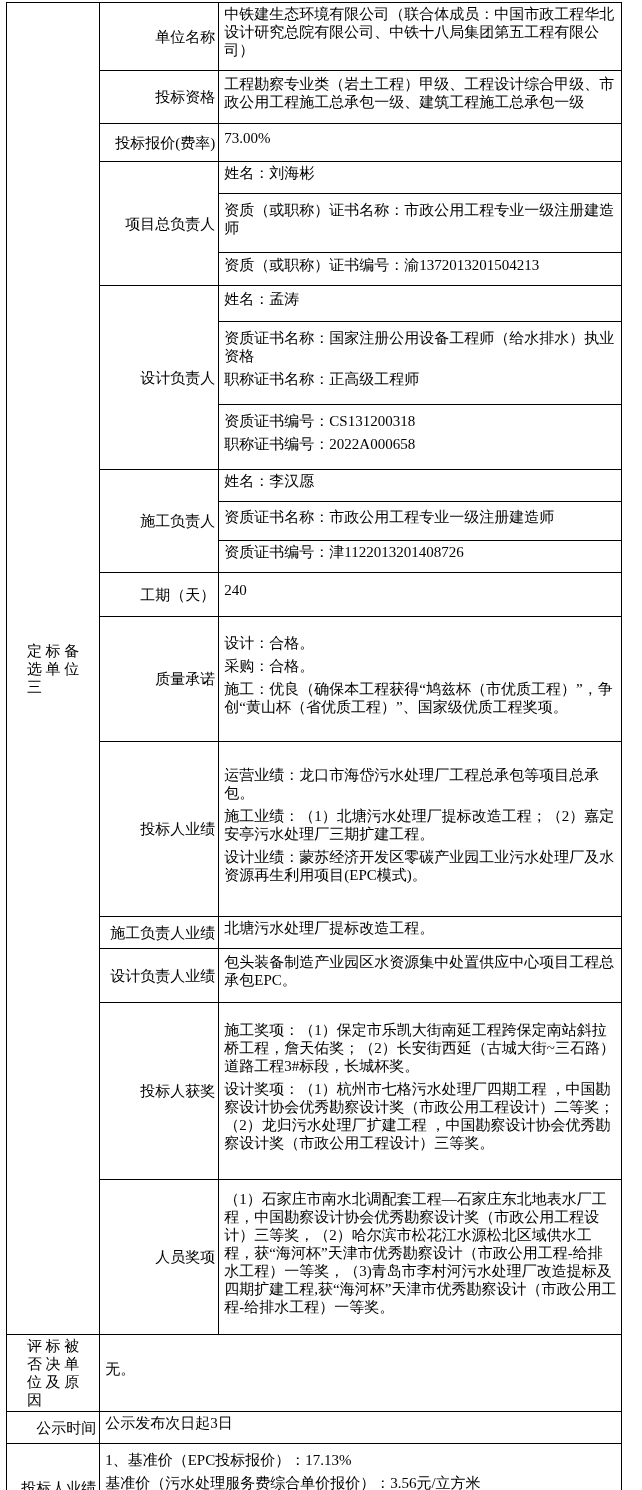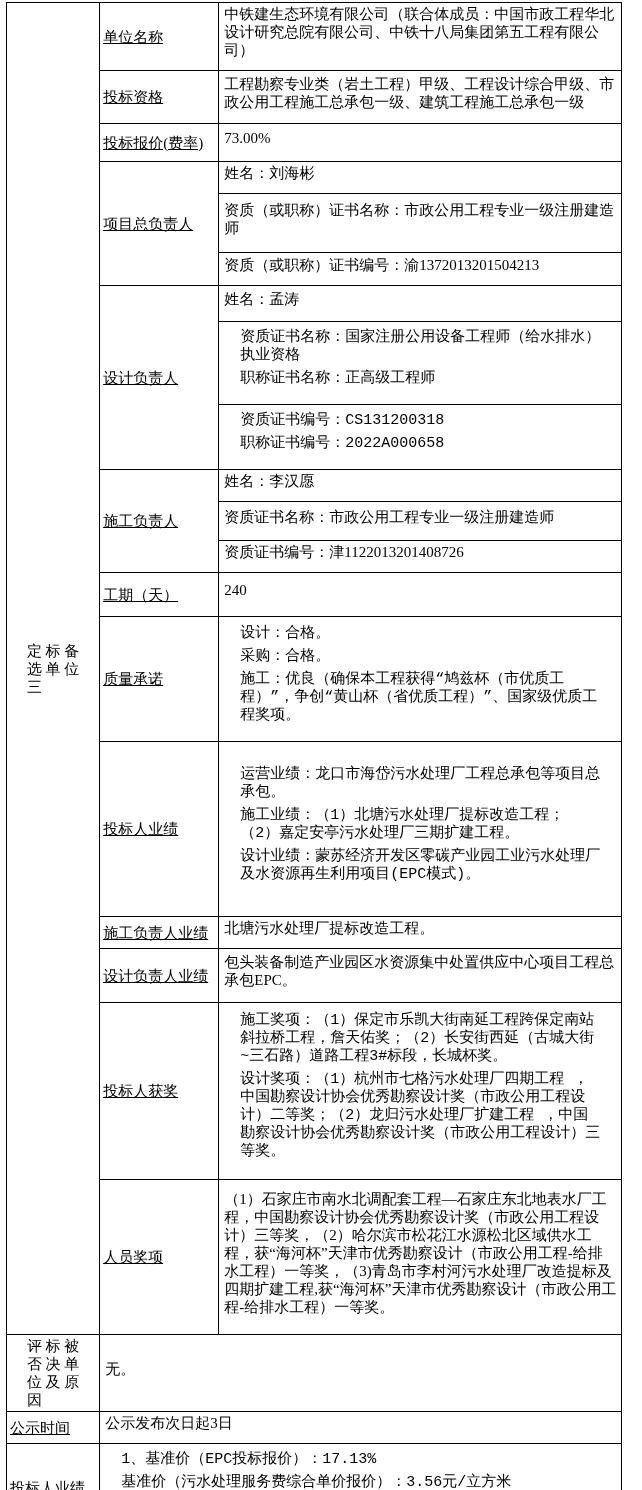--- a/index.html
+++ b/index.html
@@ -16,35 +16,34 @@
   }
   table.bid td{
     border:1px solid #000000;
     font-size:15px;
     line-height:18px;
     vertical-align:middle;
     word-break:break-all;
     overflow:hidden;
   }
   td.lbl{
-    text-align:left;
+    text-align:right;
     padding:2px 3px;
-    text-decoration:underline;
   }
   td.grp{
     text-align:justify;
     text-justify:inter-ideograph;
     vertical-align:middle;
     padding:2px 20px;
   }
   td.val{
     text-align:left;
     padding:2px 4px 11px 5px;
   }
-  td.val p{margin:5px 16px;font-family:Liberation Mono, monospace;}
+  td.val p{margin:5px 0;}
   col.c1{width:93px;}
   col.c2{width:119px;}
   col.c3{width:402px;}
 </style>
 </head>
 <body>
 
 <table class="bid">
   <colgroup>
       <col class="c1">

